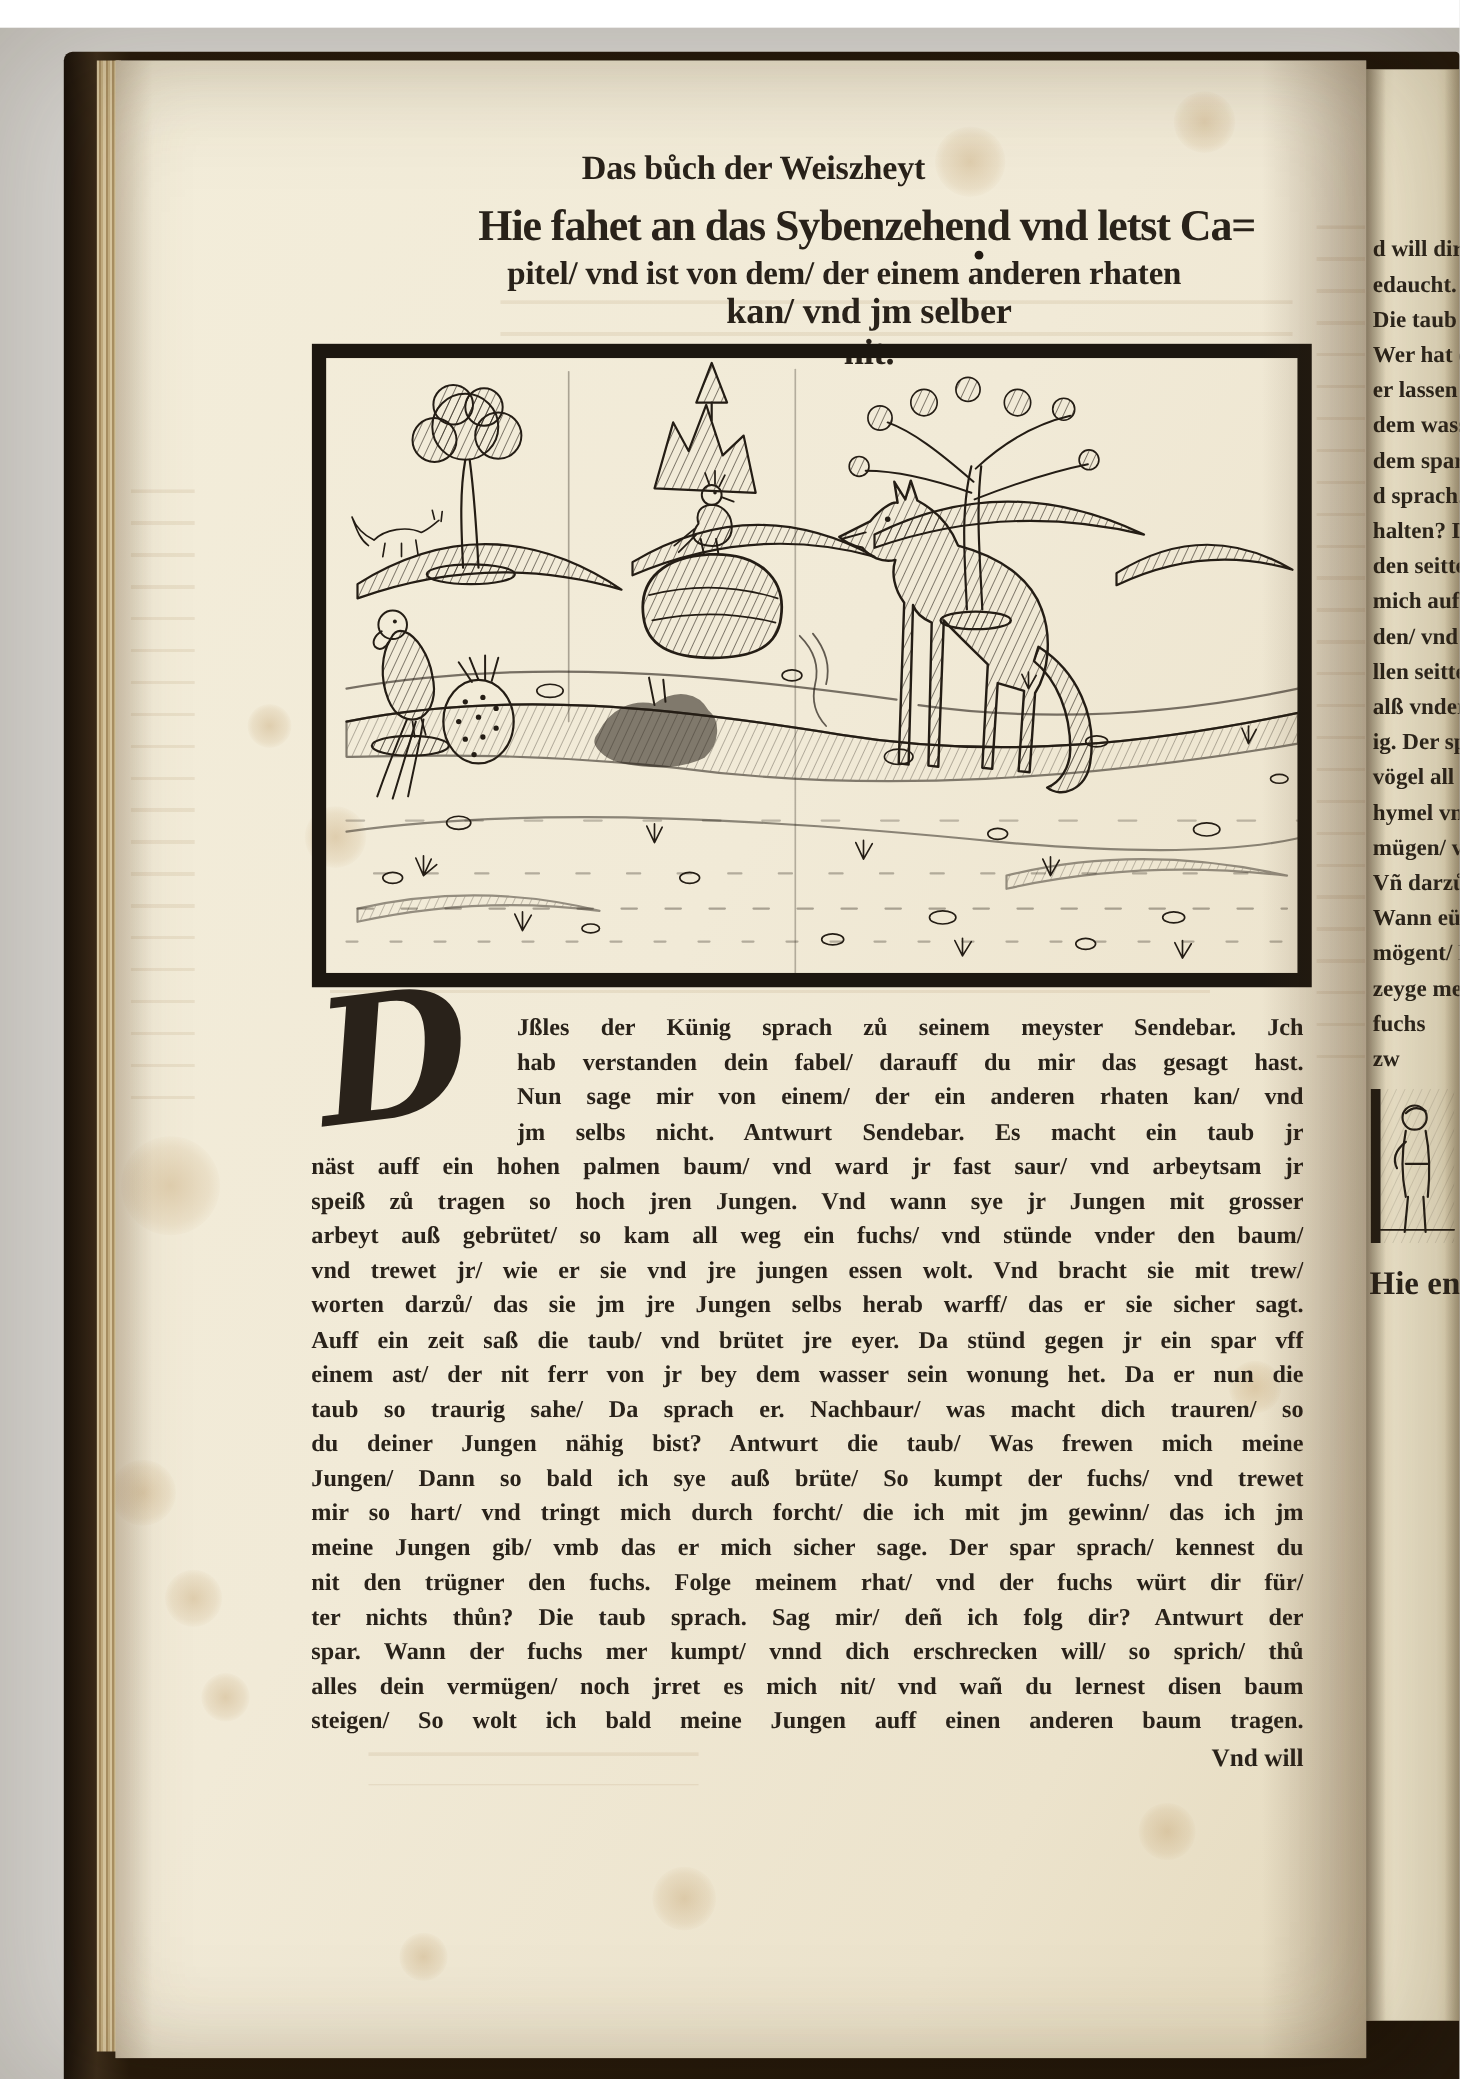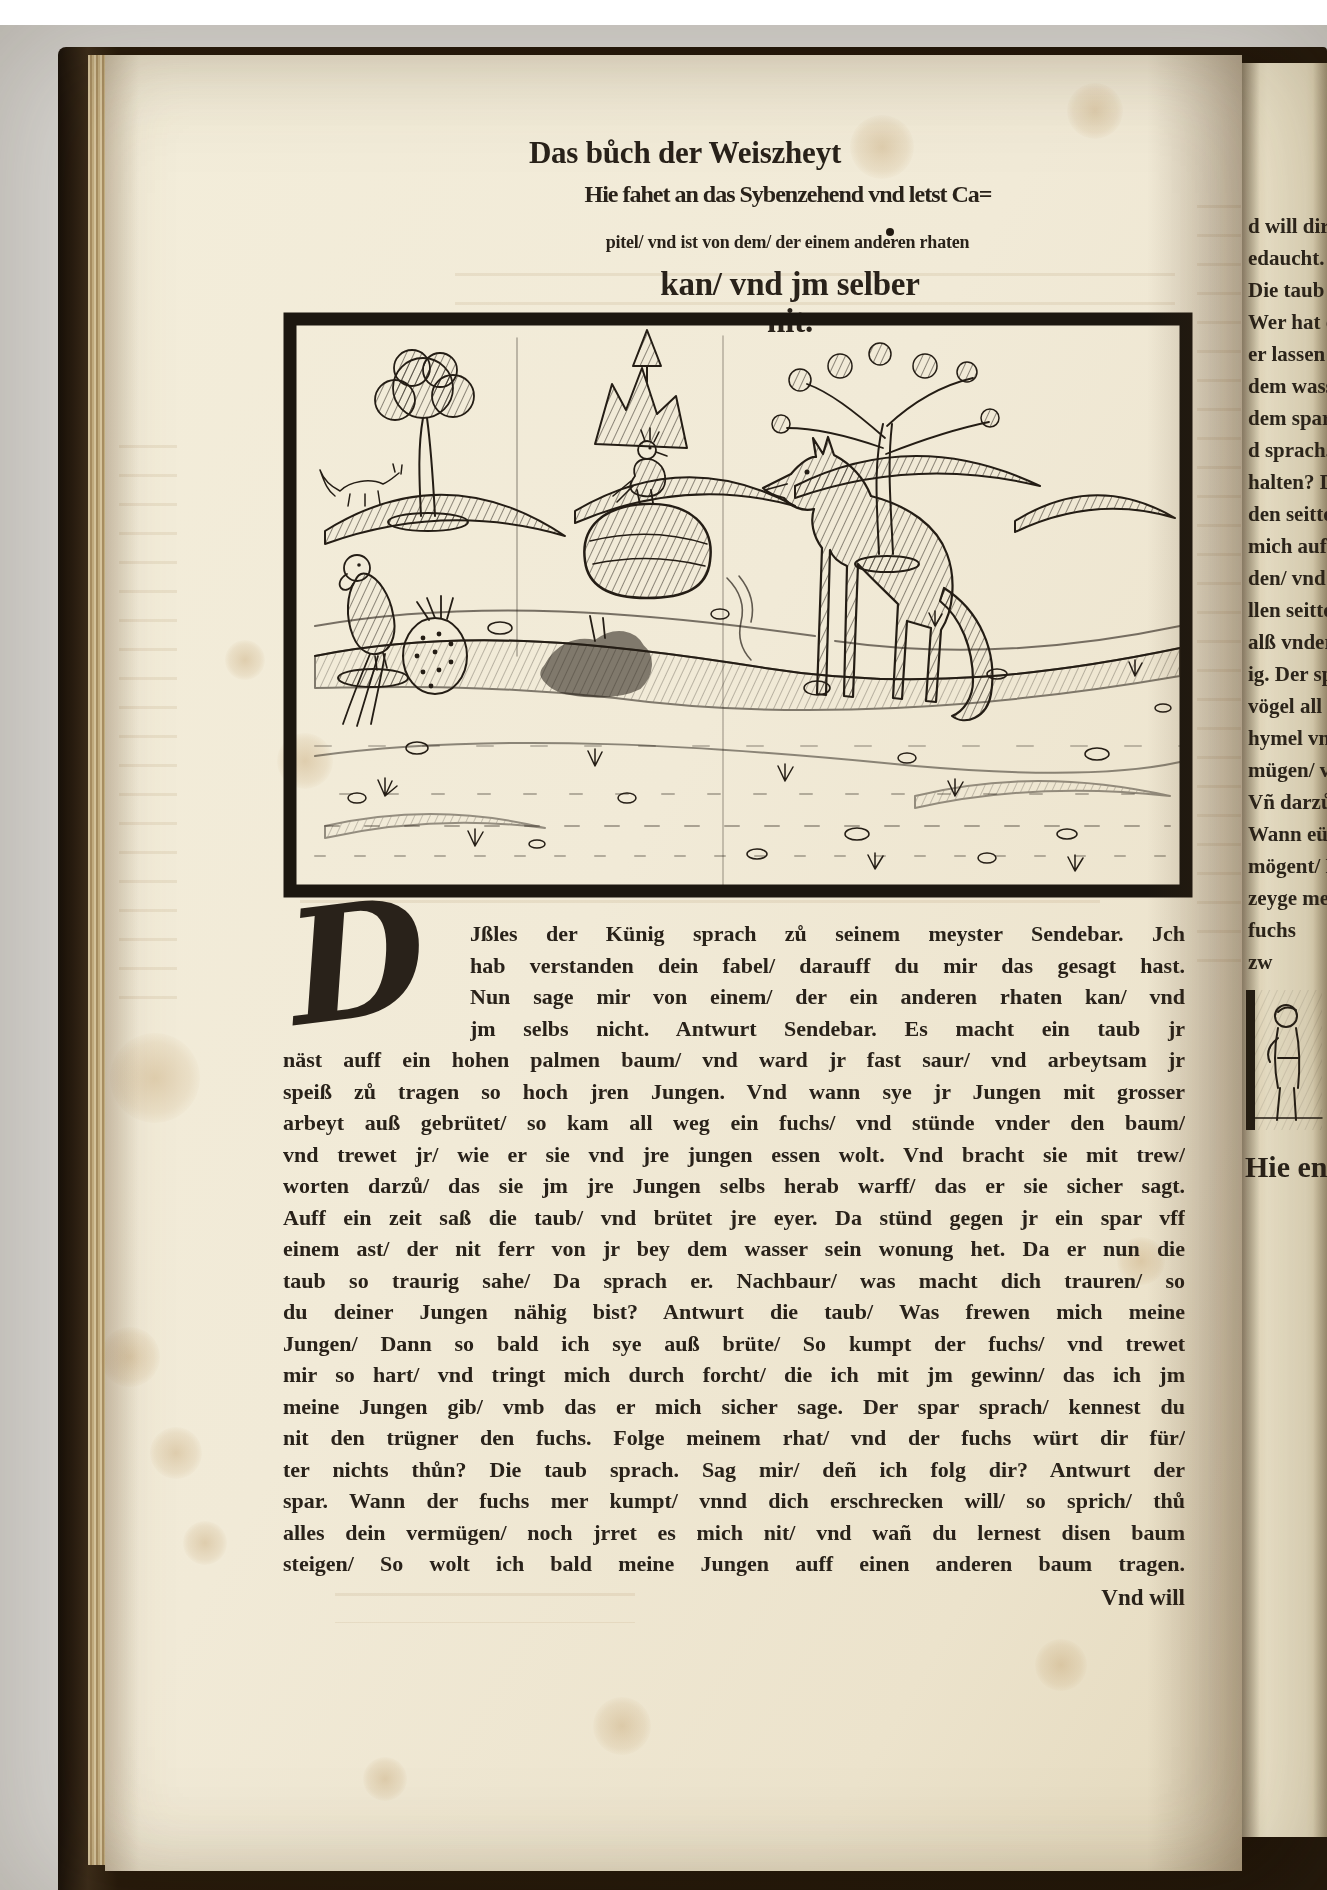--- a/index.html
+++ b/index.html
@@ -24,22 +24,22 @@
   
   .sliver{position:absolute;left:1242px;top:38px;width:85px;height:1774px;overflow:hidden;
          background:linear-gradient(90deg,#d9cdae,#ece3c9 30%,#e8dec2 75%,#d9cba6);}
   .sliver-shadeL{position:absolute;left:0;top:0;width:18px;height:100%;
          background:linear-gradient(90deg,rgba(40,25,10,.45),rgba(40,25,10,0));}
   .sliver-shadeR{position:absolute;right:0;top:0;width:14px;height:100%;
          background:linear-gradient(270deg,rgba(40,25,10,.30),rgba(40,25,10,0));}
   
   .blk{font-weight:700;letter-spacing:-.2px;}
   .hdr{position:absolute;left:360px;top:80px;width:440px;text-align:center;font-size:31px;}
-  .t1 {position:absolute;left:283px;top:126px;width:800px;text-align:center;font-size:24px;letter-spacing:-1px;}
-  .t2 {position:absolute;left:360px;top:177px;width:645px;text-align:center;font-size:18px;}
+  .t1 {position:absolute;left:283px;top:126px;width:800px;text-align:center;font-size:40px;letter-spacing:-1px;}
+  .t2 {position:absolute;left:340px;top:177px;width:645px;text-align:center;font-size:30px;}
   .t3 {position:absolute;left:540px;top:211px;width:290px;text-align:center;font-size:33px;}
   .ink-dot{position:absolute;left:781px;top:173px;width:8px;height:8px;border-radius:50%;background:#211a12;}
   .body{position:absolute;left:178px;top:863px;width:902px;font-size:22px;}
   .bline{height:31.5px;line-height:31.5px;overflow:hidden;text-align:justify;text-align-last:justify;
          font-weight:700;}
   .init-float{float:left;width:187px;height:126px;position:relative;}
   .init-glyph{position:absolute;left:6px;top:-16px;font-size:158px;line-height:120px;
          font-family:"DejaVu Serif","Liberation Serif",serif;font-style:italic;font-weight:700;
          transform:rotate(-7deg);}
   .catchword{position:absolute;left:178px;top:1530px;width:902px;text-align:right;

